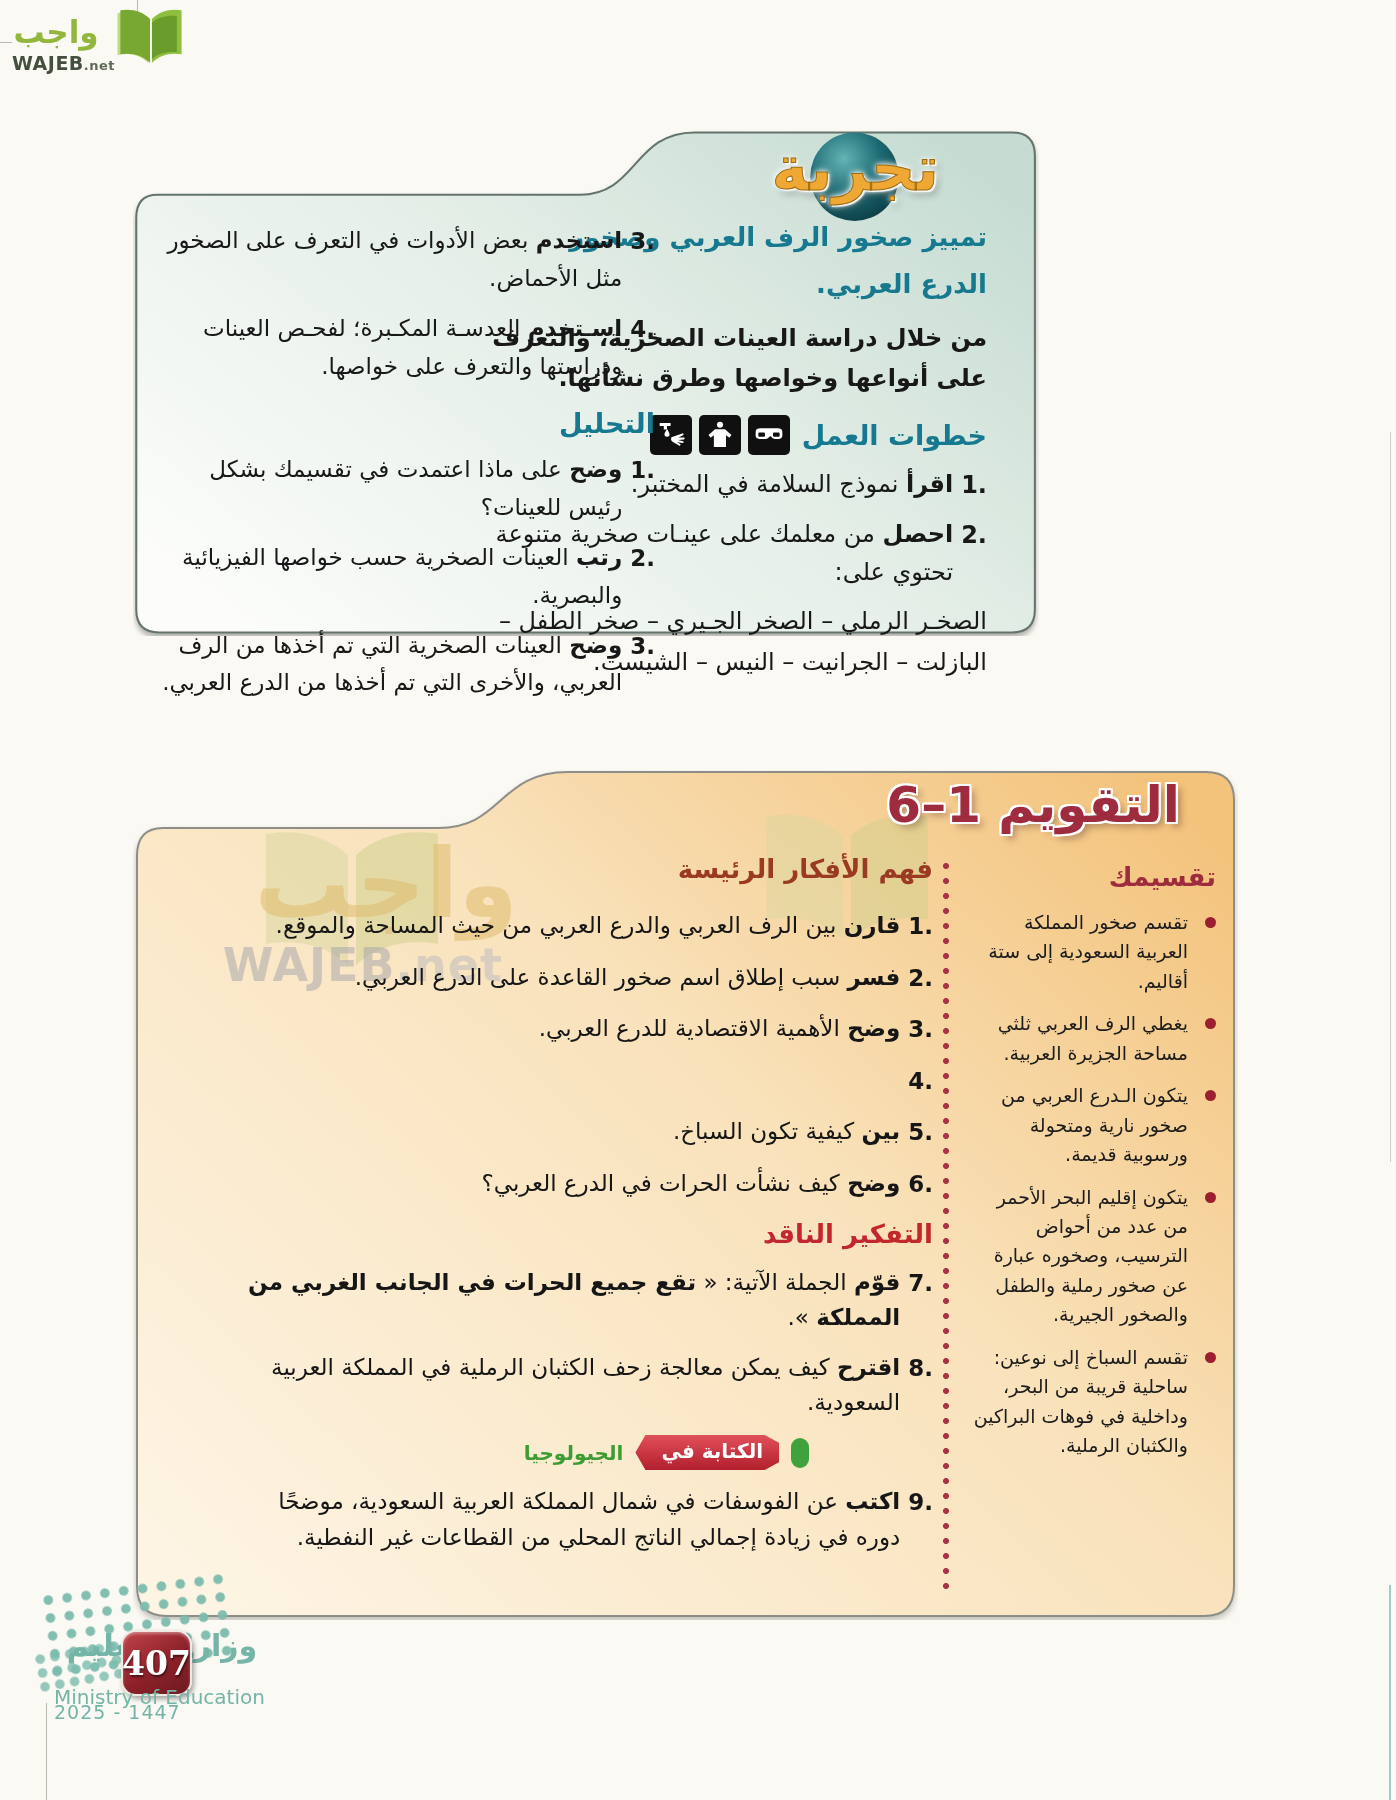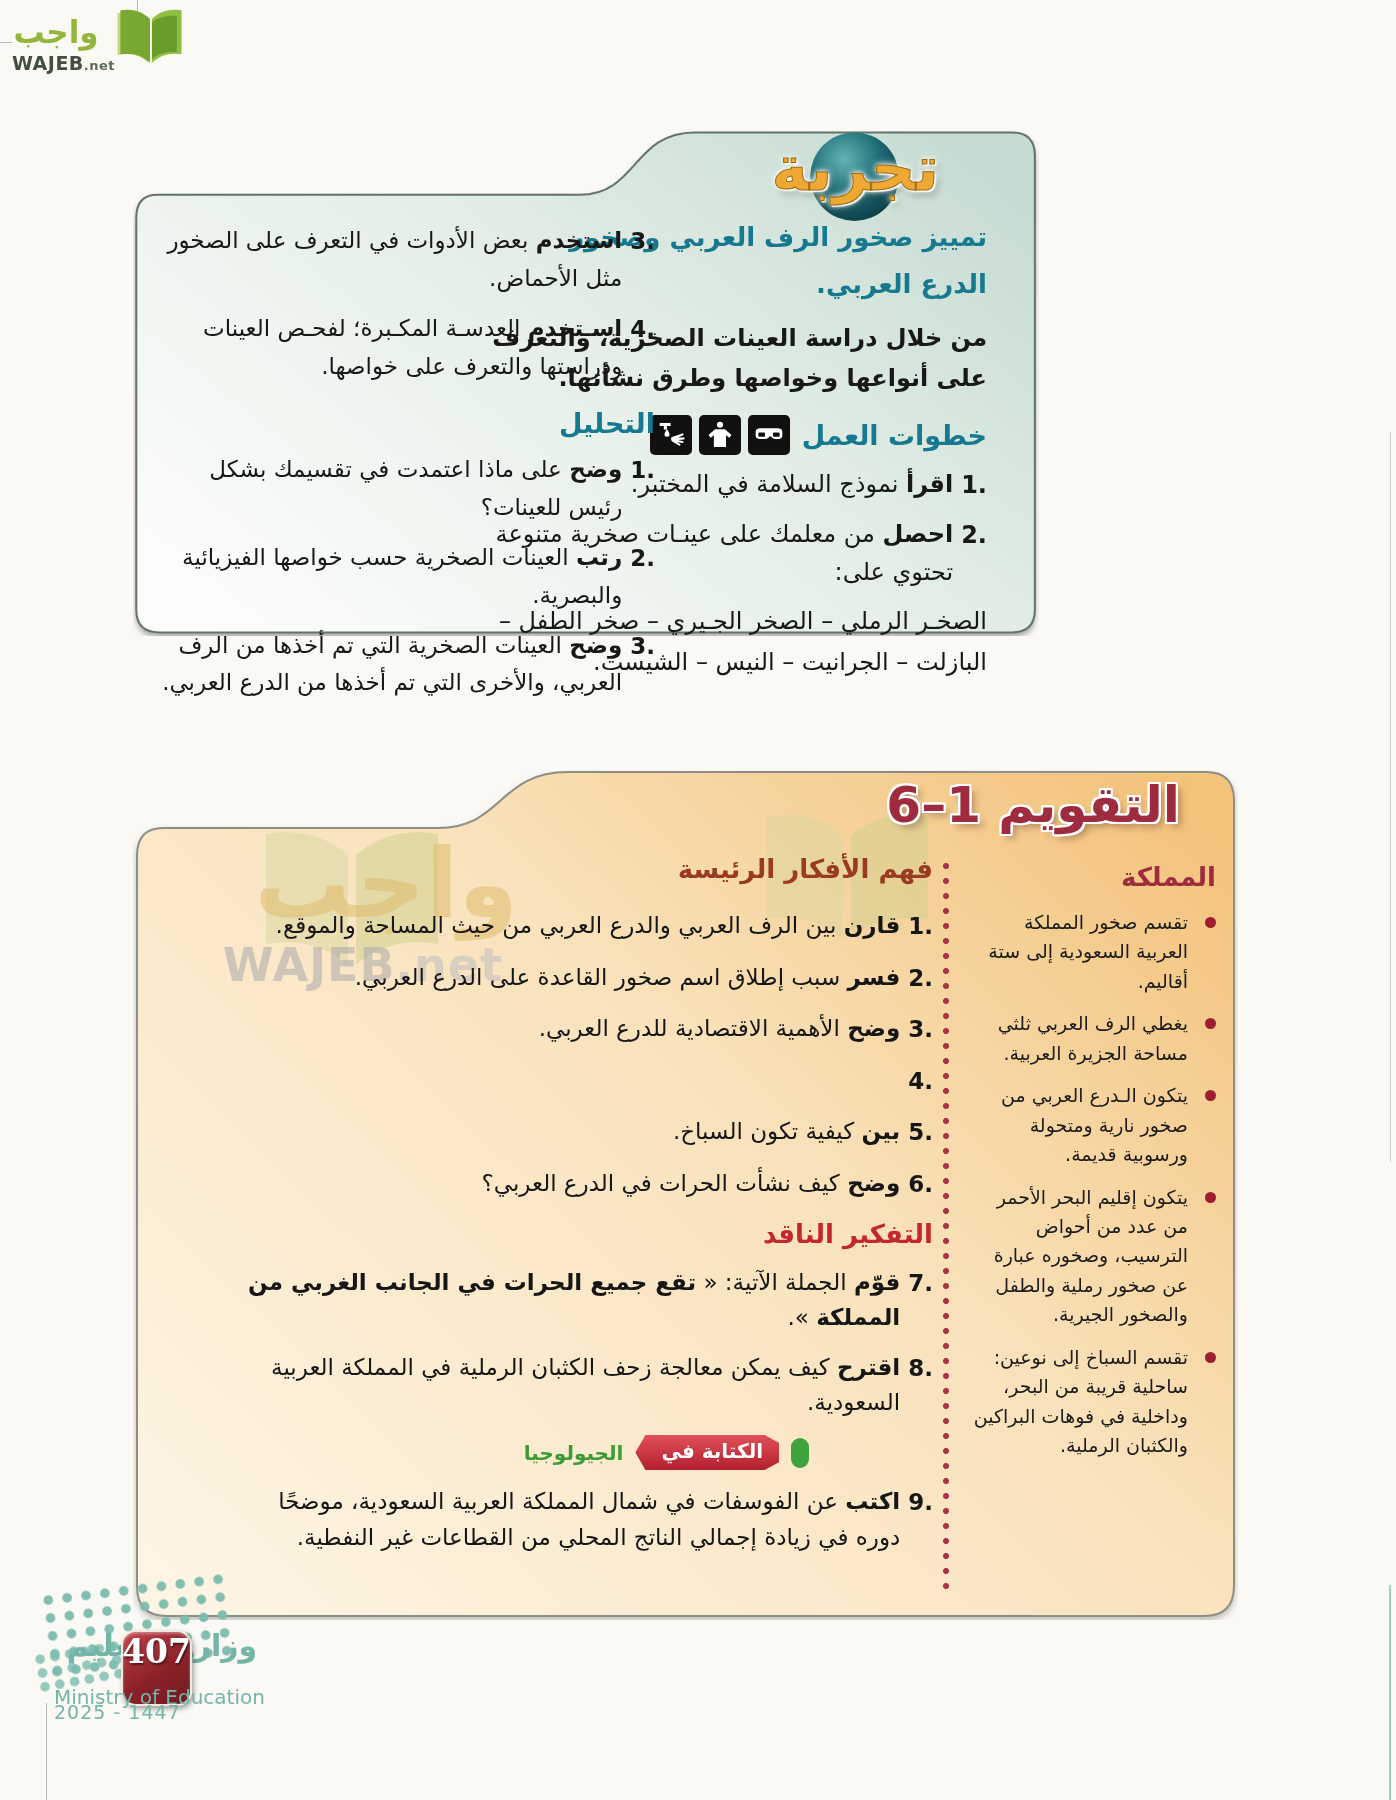--- a/index.html
+++ b/index.html
@@ -105,25 +105,25 @@
   .writing-subject { font-size:20px; font-weight:bold; color:#3e9c34; }
 
   
   .dots-band { position:absolute; left:46px; top:1583px; width:190px; height:84px;
     background-image:radial-gradient(circle at 6px 6px, #7cbcae 4.3px, rgba(0,0,0,0) 5.2px);
     background-size:19px 18px; transform:rotate(-7deg); opacity:.95; }
   .dots-band.small { left:36px; top:1646px; width:92px; height:40px;
     background-size:15px 14px; transform:rotate(-10deg); opacity:.8; }
   #ministry-ar { position:absolute; left:53px; top:1628px; width:218px; text-align:center;
     font-size:30px; font-weight:bold; color:#74b5a8; direction:rtl; }
-  #page-badge { position:absolute; left:121px; top:1630px; width:71px; height:76px;
+  #page-badge { position:absolute; left:121px; top:1630px; width:71px; height:66px;
     background:linear-gradient(145deg, #c2434b, #8c2129 55%, #6f1a20);
     border:2px solid #efe9e2; border-radius:15px;
     box-shadow:2px 3px 5px rgba(0,0,0,.35), inset 0 2px 3px rgba(255,255,255,.35);
-    display:flex; align-items:flex-start; justify-content:center; }
+    display:flex; align-items:center; justify-content:center; }
   #page-badge span { color:#fff; font-size:33px; font-weight:bold; font-family:"DejaVu Serif", serif;
     text-shadow:1px 2px 2px rgba(0,0,0,.5); }
   #ministry-en { position:absolute; left:54px; top:1673px; font-size:20px; color:#74b5a8;margin-top:12px; }
   #ministry-years { position:absolute; left:54px; top:1701px; font-size:19px; color:#74b5a8; letter-spacing:1px; }
 </style>
 </head>
 <body>
 
 <div id="page">
 
@@ -265,21 +265,21 @@
       </g>
     </svg>
     <div class="wm" id="wm-ar">واجب</div>
     <div class="wm" id="wm-en"><span>WAJEB</span><span class="net">.net</span></div>
 
     <div id="assess-title">التقويم 1–6</div>
 
     <div id="assess-divider"></div>
 
     <div id="summary-col">
-      <h3>المملكة</h3>
+      <h3>تقسيمك</h3>
       <ul id="summary-list">
         <li>
             <span class="dot"></span>
             <span>تقسم صخور المملكة العربية السعودية إلى ستة أقاليم.</span>
           </li>
         <li>
             <span class="dot"></span>
             <span>يغطي الرف العربي ثلثي مساحة الجزيرة العربية.</span>
           </li>
         <li>

